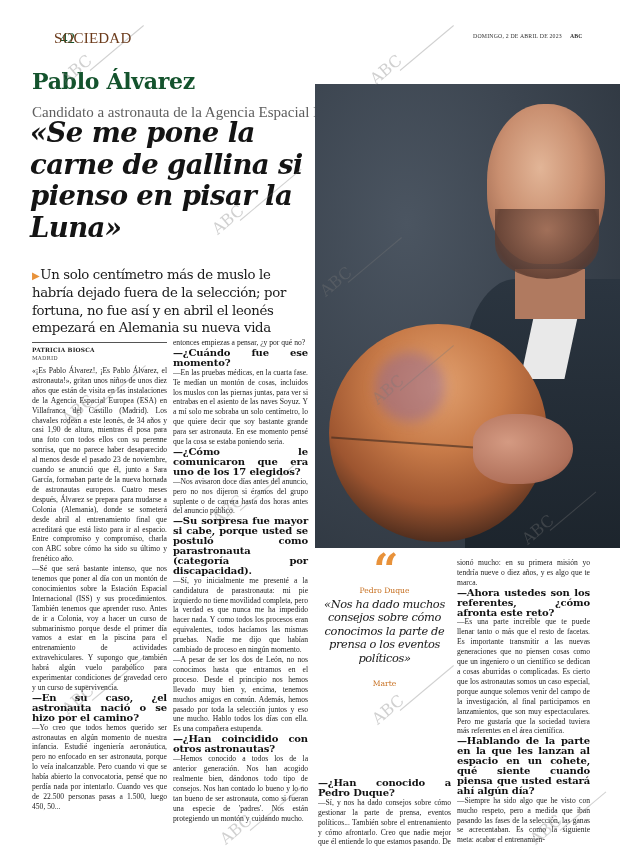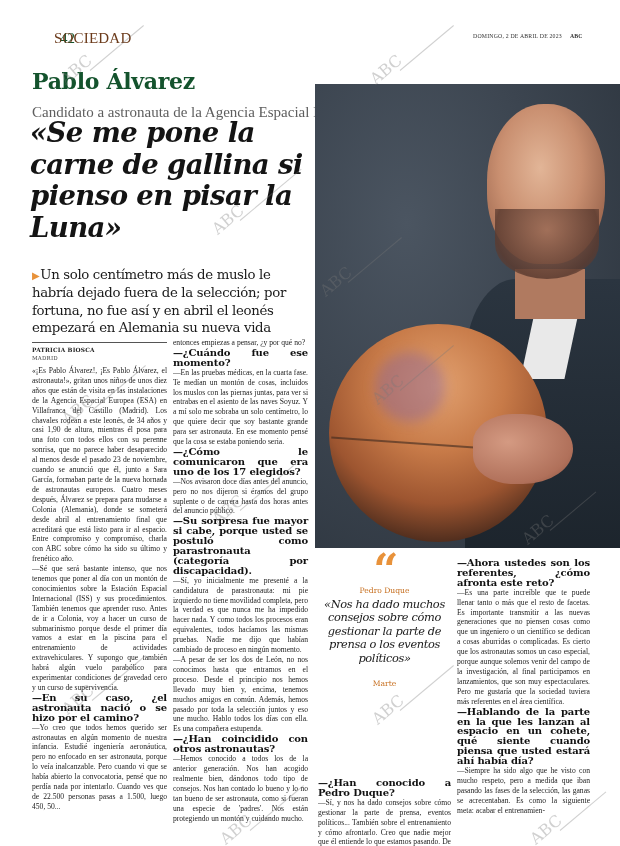--- a/index.html
+++ b/index.html
@@ -101,33 +101,34 @@
   <p class="q">—Su sorpresa fue mayor si cabe, porque usted se postuló como parastronauta (categoría por discapacidad).</p>
   <p>—Sí, yo inicialmente me presenté a la candidatura de parastronauta: mi pie izquierdo no tiene movilidad completa, pero la verdad es que nunca me ha impedido hacer nada. Y como todos los procesos eran equivalentes, todos hacíamos las mismas pruebas. Nadie me dijo que habían cambiado de proceso en ningún momento.</p>
   <p>—A pesar de ser los dos de León, no nos conocimos hasta que entramos en el proceso. Desde el principio nos hemos llevado muy bien y, encima, tenemos muchos amigos en común. Además, hemos pasado por toda la selección juntos y eso une mucho. Hablo todos los días con ella. Es una compañera estupenda.</p>
   <p class="q">—¿Han coincidido con otros astronautas?</p>
   <p>—Hemos conocido a todos los de la anterior generación. Nos han acogido realmente bien, dándonos todo tipo de consejos. Nos han contado lo bueno y lo no tan bueno de ser astronauta, como si fueran una especie de 'padres'. Nos están protegiendo un montón y cuidando mucho.</p>
 </div>
 
 <div class="quotes">
   <div class="qmark">“</div>
   <div class="qsource">Pedro Duque</div>
-  <div class="qtext">«Nos ha dado muchos consejos sobre cómo gestionar la parte de prensa o los eventos políticos»</div>
+  <div class="qtext">«Nos ha dado muchos consejos sobre cómo conocimos la parte de prensa o los eventos políticos»</div>
   <div class="qsource qsource2">Marte</div>
 </div>
 
 <div class="col col3">
   <p class="q">—¿Han conocido a Pedro Duque?</p>
   <p>—Sí, y nos ha dado consejos sobre cómo gestionar la parte de prensa, eventos políticos... También sobre el entrenamiento y cómo afrontarlo. Creo que nadie mejor que él entiende lo que estamos pasando. De pequeño me impre-</p>
 </div>
 
 <div class="col col4">
+  <p>sionó mucho: en su primera misión yo tendría nueve o diez años, y es algo que te marca.</p>
   <p class="q">—Ahora ustedes son los referentes, ¿cómo afronta este reto?</p>
   <p>—Es una parte increíble que te puede llenar tanto o más que el resto de facetas. Es importante transmitir a las nuevas generaciones que no piensen cosas como que un ingeniero o un científico se dedican a cosas aburridas o complicadas. Es cierto que los astronautas somos un caso especial, porque aunque solemos venir del campo de la investigación, al final participamos en lanzamientos, que son muy espectaculares. Pero me gustaría que la sociedad tuviera más referentes en el área científica.</p>
-  <p class="q">—Hablando de la parte en la que les lanzan al espacio en un cohete, qué siente cuando piensa que usted estará ahí había día?</p>
+  <p class="q">—Hablando de la parte en la que les lanzan al espacio en un cohete, qué siente cuando piensa que usted estará ahí algún día?</p>
   <p>—Siempre ha sido algo que he visto con mucho respeto, pero a medida que iban pasando las fases de la selección, las ganas se acrecentaban. Es como la siguiente meta: acabar el entrenamien-</p>
 </div>
 
 <div class="wm" style="left:58px;top:60px;">ABC</div>
 <div class="wm-line" style="left:90px;top:70px;width:70px;"></div>
 <div class="wm" style="left:368px;top:60px;">ABC</div>
 <div class="wm-line" style="left:400px;top:70px;width:70px;"></div>
 <div class="wm" style="left:210px;top:210px;">ABC</div>
 <div class="wm-line" style="left:240px;top:220px;width:80px;"></div>
 <div class="wm" style="left:318px;top:272px;">ABC</div>

